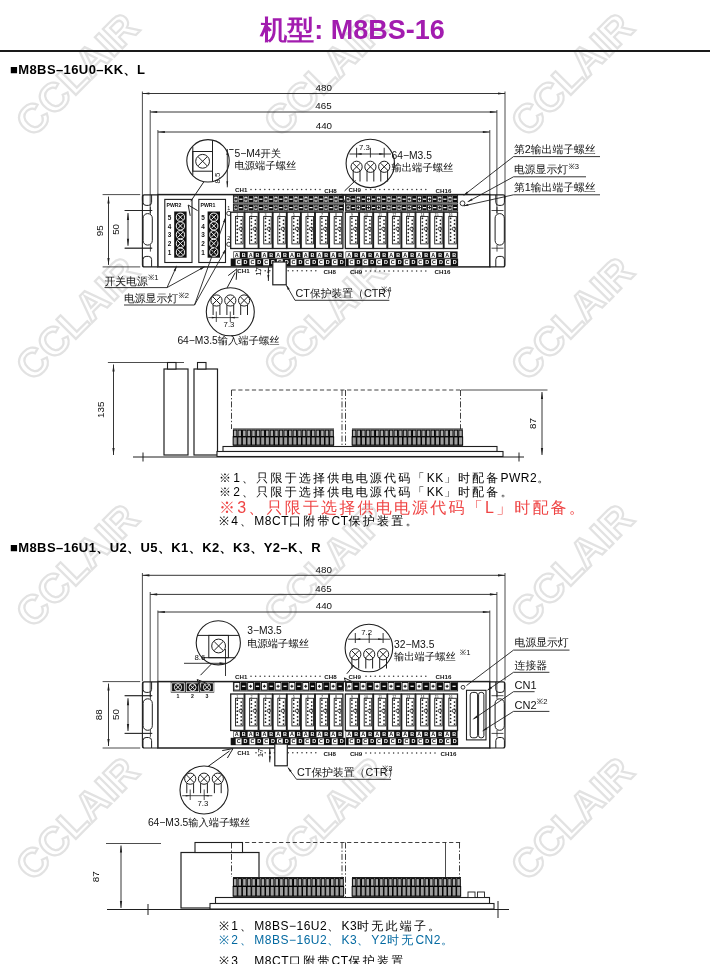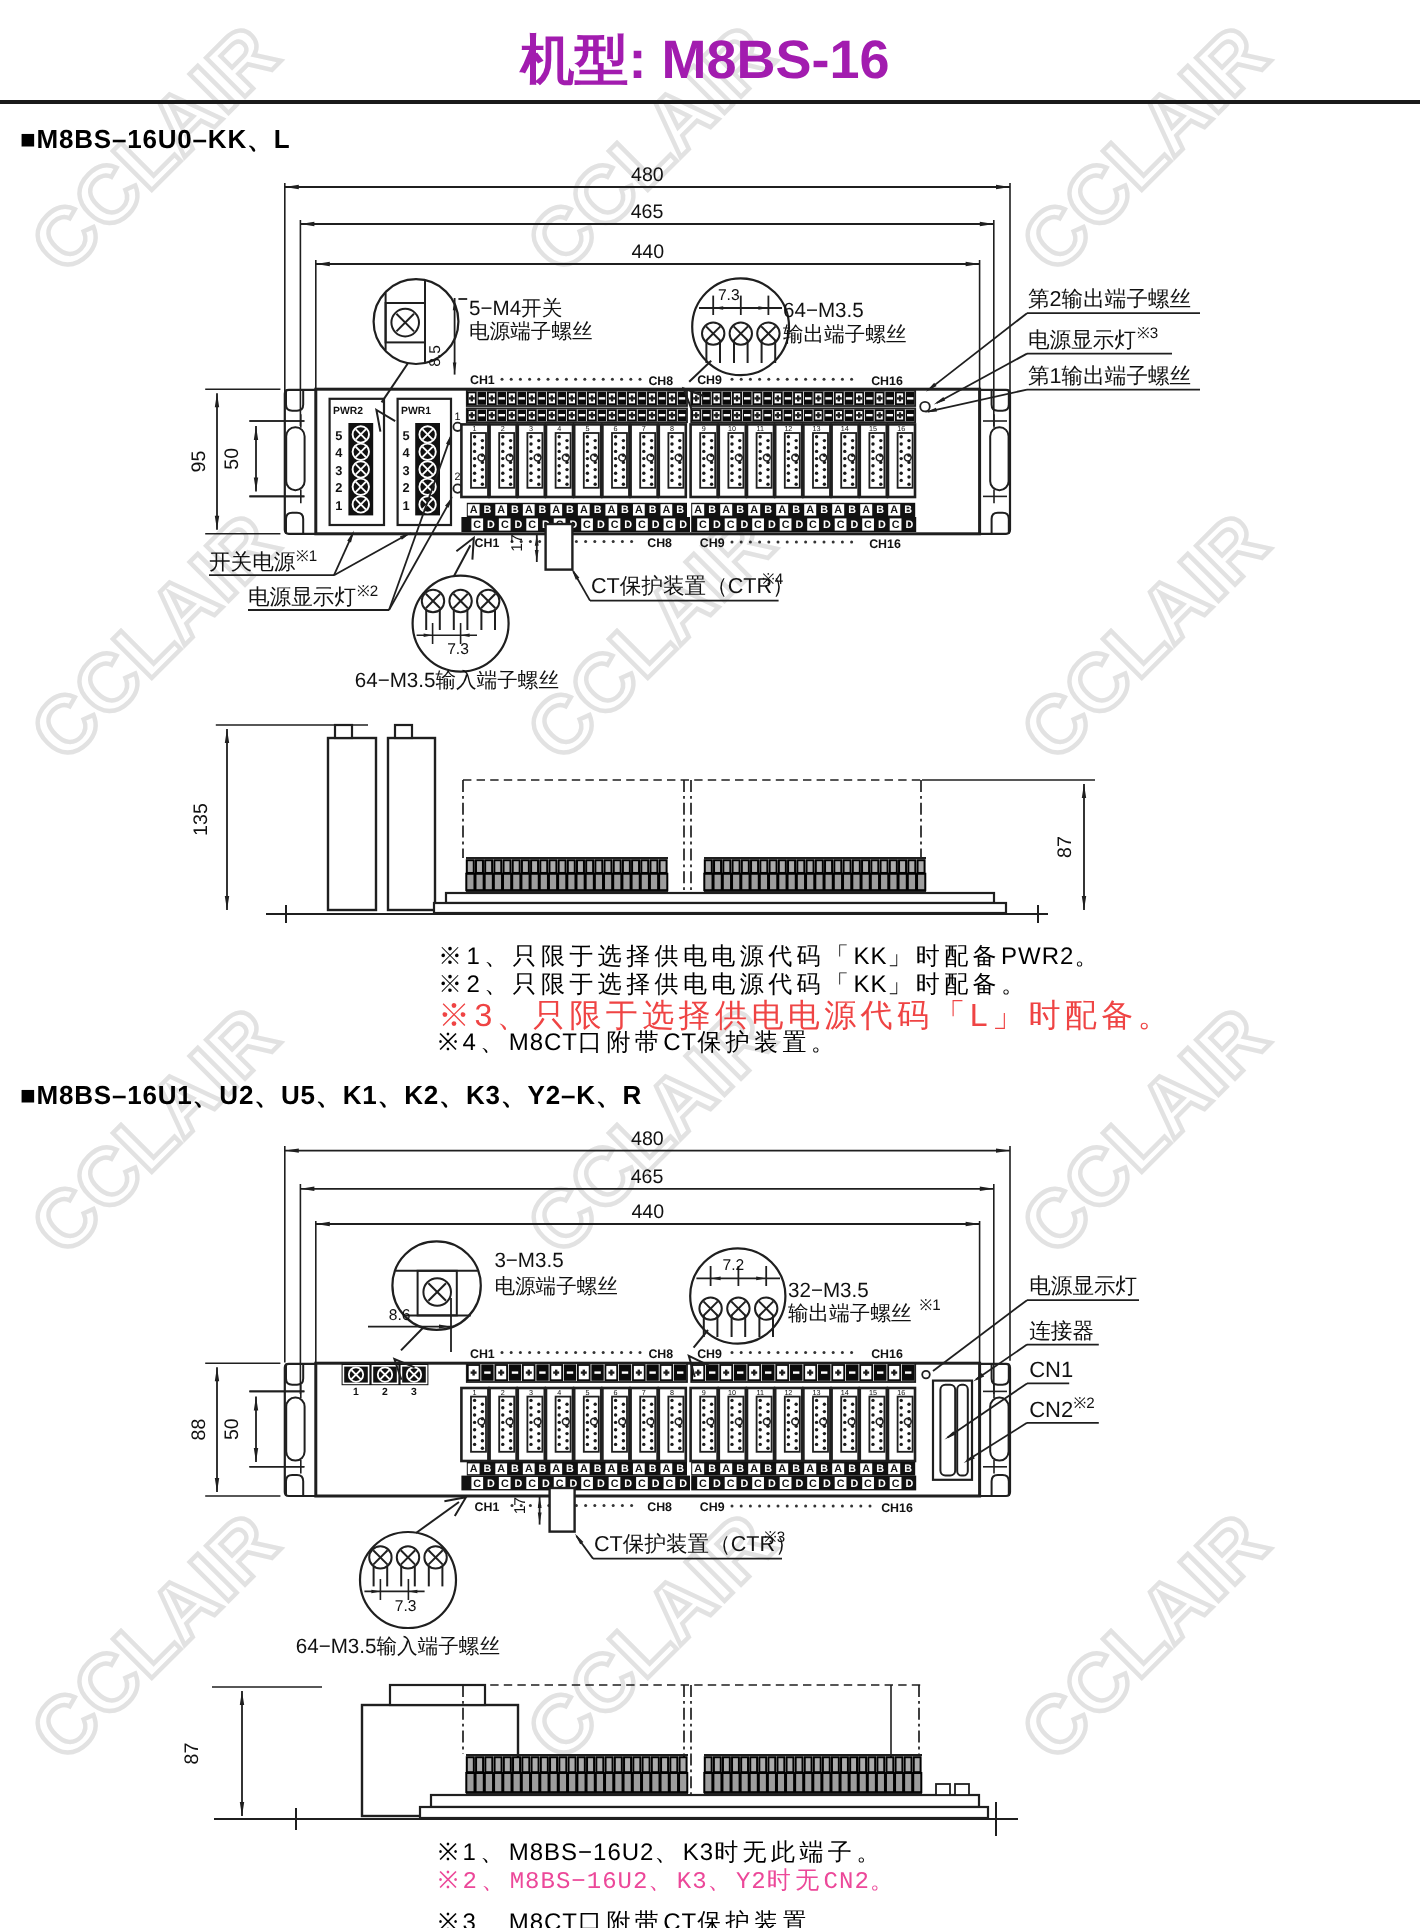--- a/index.html
+++ b/index.html
@@ -47,21 +47,21 @@
 <div style="left:10px;top:61px;font-size:13px;font-weight:bold;letter-spacing:0.4px;color:#000;">■M8BS–16U0–KK、L</div>
 
 <div style="left:10px;top:539px;font-size:13px;font-weight:bold;letter-spacing:0.4px;color:#000;">■M8BS–16U1、U2、U5、K1、K2、K3、Y2–K、R</div>
 
 <div style="left:219px;top:470px;font-size:12px;letter-spacing:2.2px;color:#000;text-align:center;">※1、只限于选择供电电源代码「<span style="letter-spacing:0.5px">KK</span>」时配备<span style="letter-spacing:0.5px">PWR2</span>。</div>
 <div style="left:219px;top:484px;font-size:12px;letter-spacing:2.2px;color:#000;">※2、只限于选择供电电源代码「<span style="letter-spacing:0.5px">KK</span>」时配备。</div>
 <div style="left:219px;top:498px;font-size:16px;letter-spacing:2.2px;color:#ef4444;">※3、只限于选择供电电源代码「L」时配备。</div>
 <div style="left:219px;top:512px;font-size:12px;letter-spacing:2.2px;color:#000;">※4、<span style="letter-spacing:0.5px">M8CT</span>口附带<span style="letter-spacing:0.5px">CT</span>保护装置。</div>
 
 <div style="left:219px;top:917px;font-size:12px;letter-spacing:2.2px;color:#000;">※1、<span style="letter-spacing:0.5px">M8BS−16U2</span>、<span style="letter-spacing:0.5px">K3</span>时无此端子。</div>
-<div style="left:219px;top:931px;font-size:12px;letter-spacing:2.2px;color:#ec4899;font-family:Liberation Mono, monospace;">※2、<span style="letter-spacing:0.5px">M8BS−16U2</span>、<span style="letter-spacing:0.5px">K3</span>、<span style="letter-spacing:0.5px">Y2</span>时无<span style="letter-spacing:0.5px">CN2</span>。</div>
+<div style="left:219px;top:931px;font-size:12px;letter-spacing:2.2px;color:#0369a1;">※2、<span style="letter-spacing:0.5px">M8BS−16U2</span>、<span style="letter-spacing:0.5px">K3</span>、<span style="letter-spacing:0.5px">Y2</span>时无<span style="letter-spacing:0.5px">CN2</span>。</div>
 <div style="left:219px;top:952px;font-size:12px;letter-spacing:2.2px;color:#000;">※3、<span style="letter-spacing:0.5px">M8CT</span>口附带<span style="letter-spacing:0.5px">CT</span>保护装置</div>
 <svg class="abs" width="710" height="964" viewBox="0 0 710 964">
 
 <line x1="142.4" y1="91.5" x2="142.4" y2="200.5" stroke="#1f1f1f" stroke-width="0.8"></line>
 <line x1="505.0" y1="91.5" x2="505.0" y2="198.5" stroke="#1f1f1f" stroke-width="0.8"></line>
 <line x1="142.4" y1="93.5" x2="505.0" y2="93.5" stroke="#1f1f1f" stroke-width="0.9"></line>
 <polygon points="142.4,93.5 149.4,92.4 149.4,94.6" fill="#1f1f1f"></polygon>
 <polygon points="505.0,93.5 498.0,94.6 498.0,92.4" fill="#1f1f1f"></polygon>
 <text x="323.7" y="90.7" font-size="9.8" text-anchor="middle" fill="#111">480</text>
 

